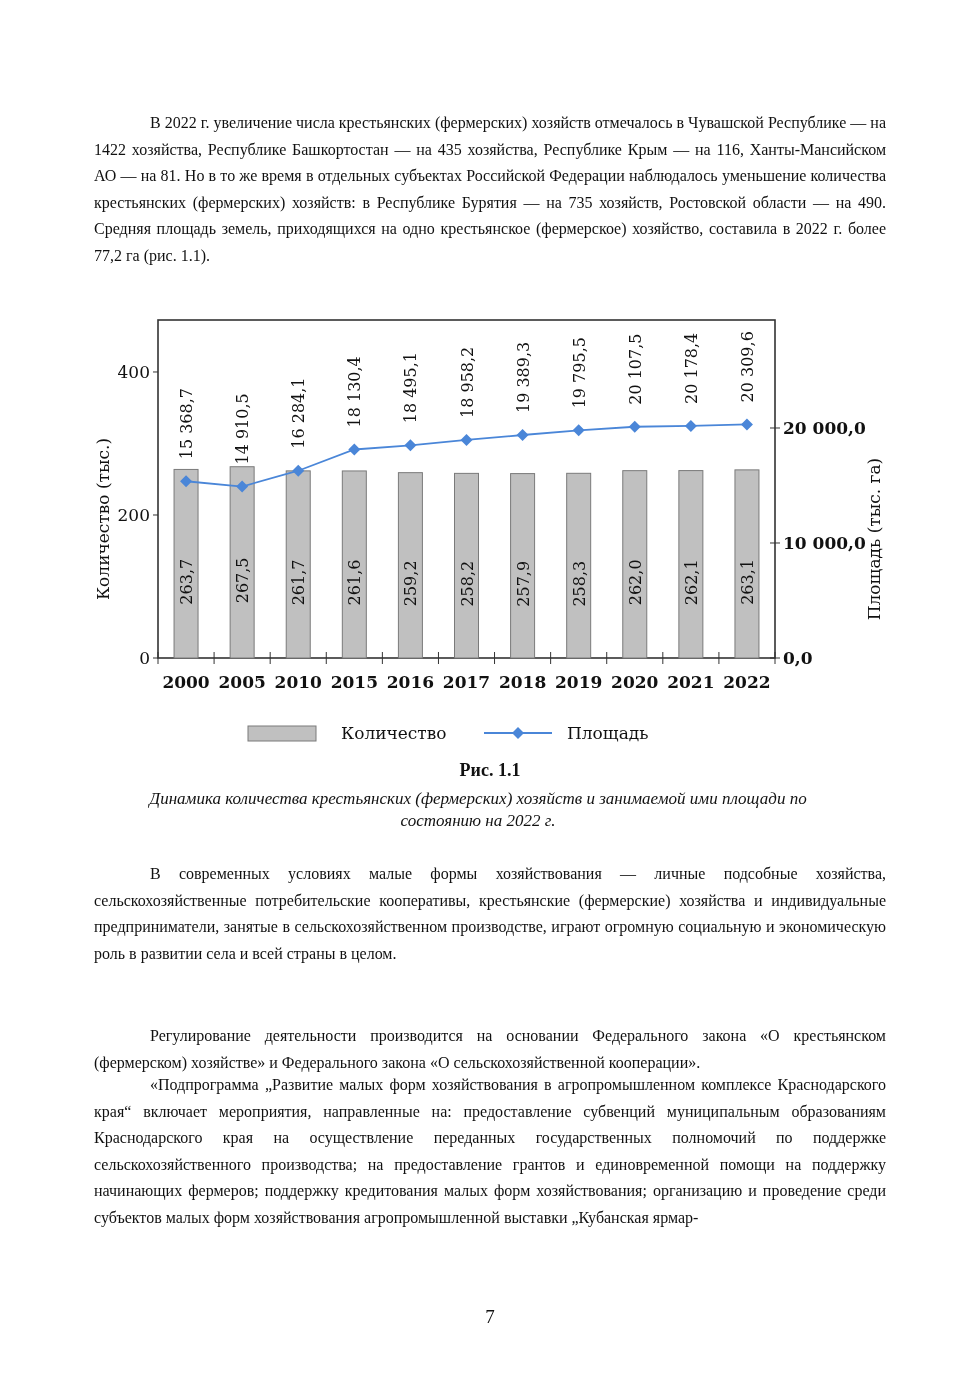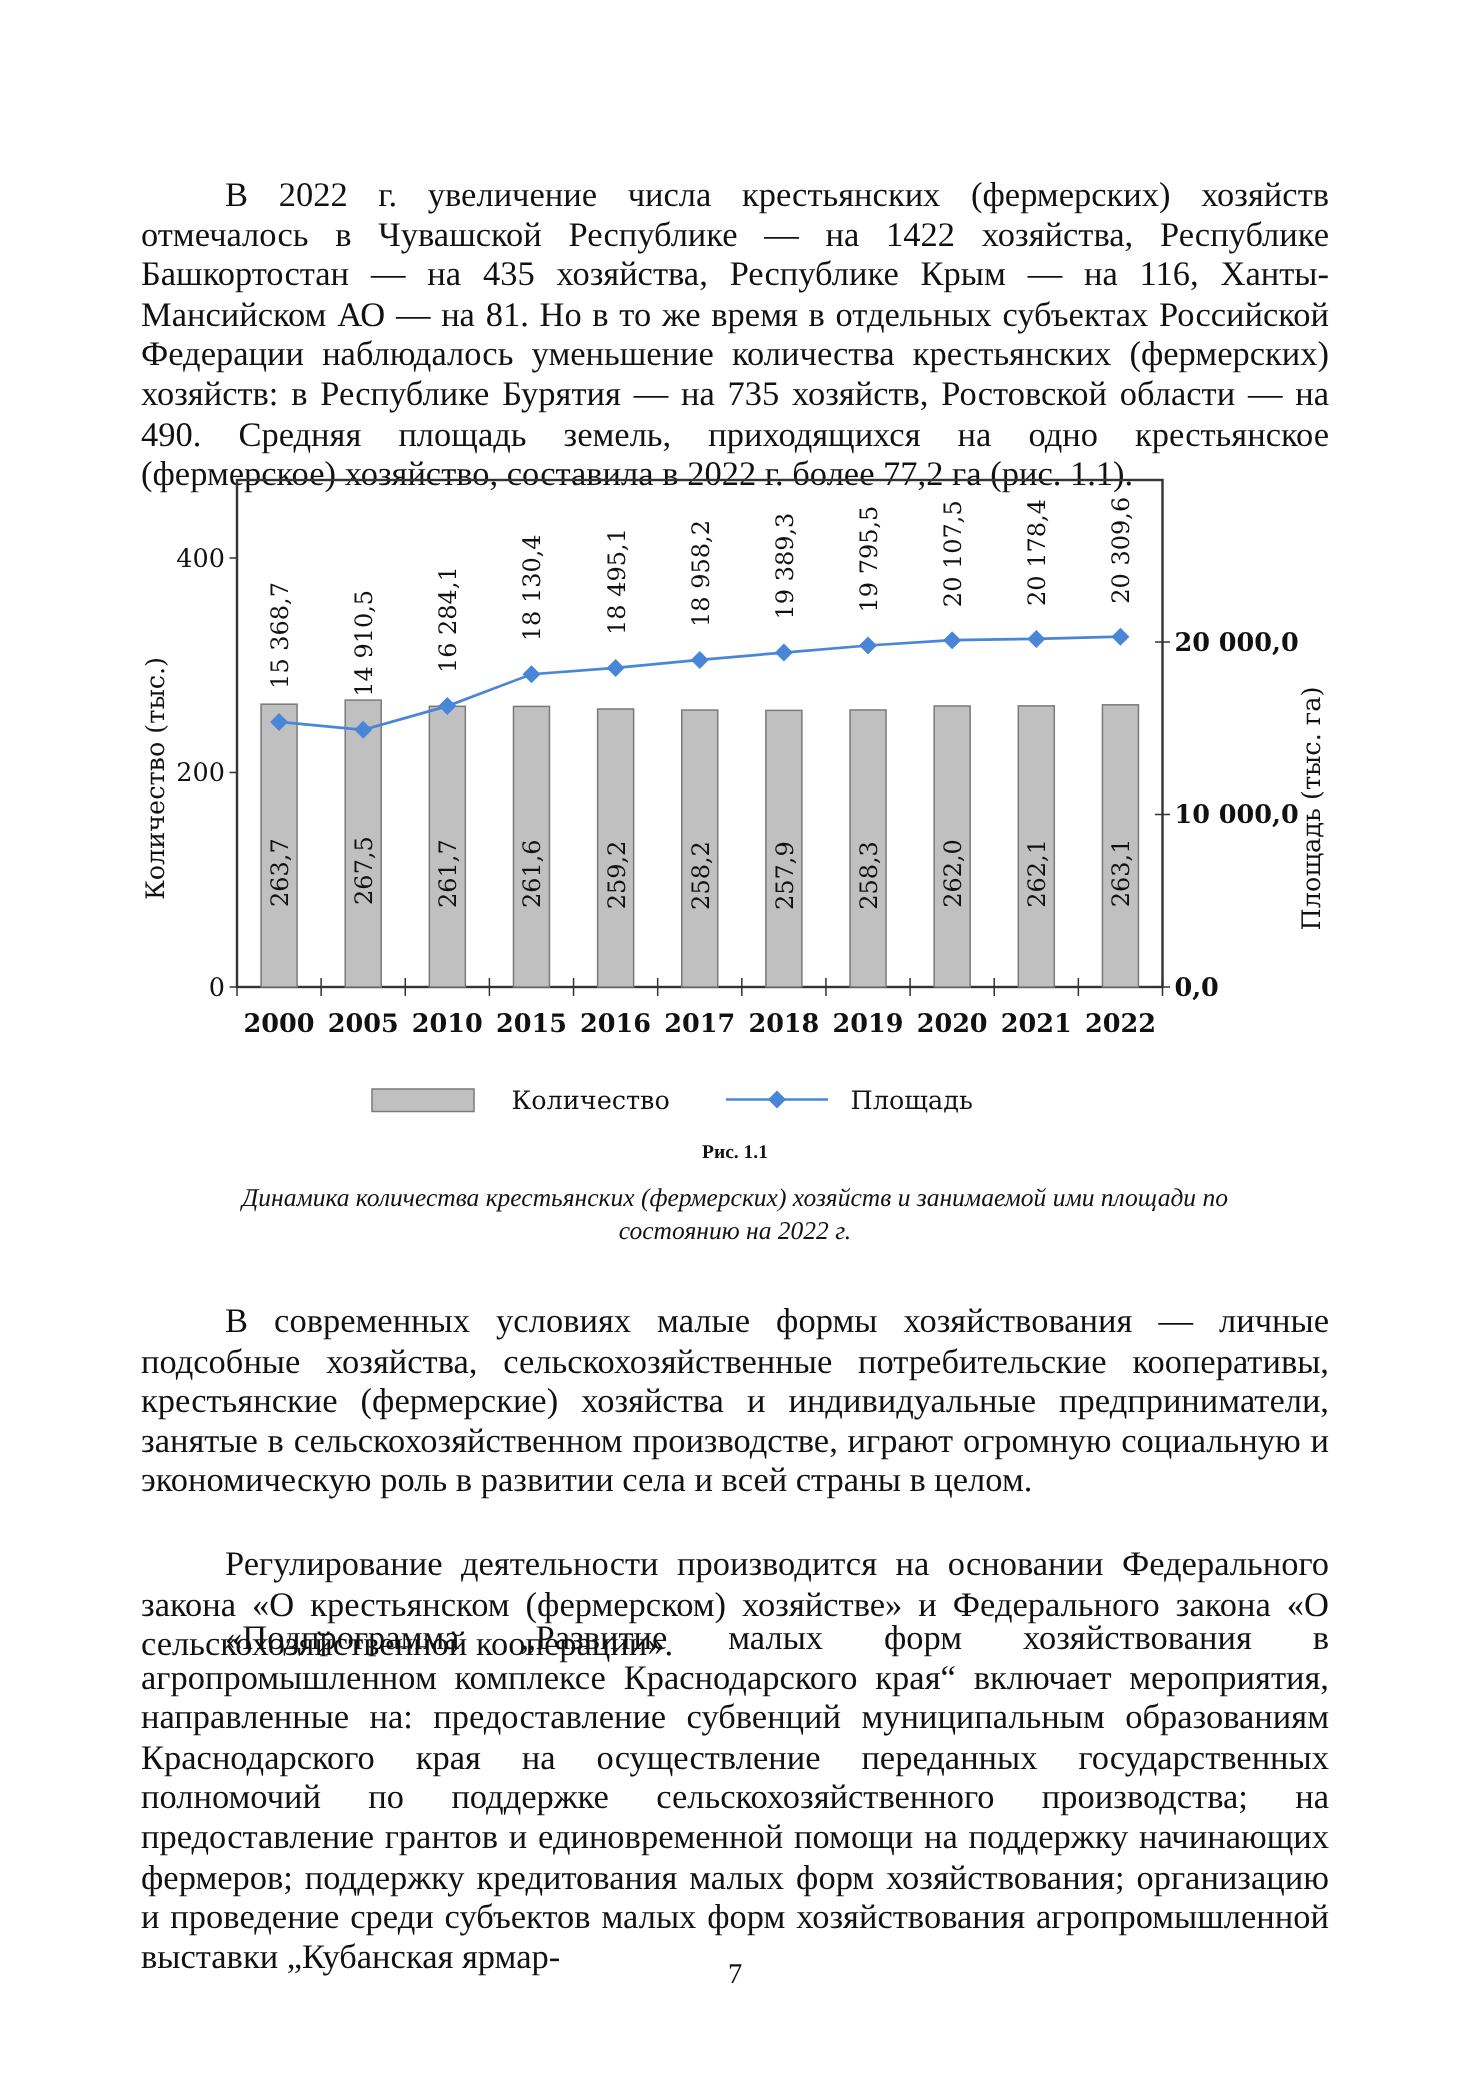--- a/index.html
+++ b/index.html
@@ -1,28 +1,28 @@
 <!DOCTYPE html>
 <html><head>
 <meta charset="utf-8">
 <style>
   html, body { margin: 0; padding: 0; background: #ffffff; }
   body { width: 980px; height: 1386px; position: relative; overflow: hidden;
          font-family: "Liberation Serif", "DejaVu Serif", serif; color: #111; }
-  .para { position: absolute; left: 94px; width: 792px; font-size: 23px; line-height: 26.6px;
+  .para { position: absolute; left: 94px; width: 792px; font-size: 16px; line-height: 26.6px;
           text-align: justify; text-align-last: left; }
   .para .indent { display: inline-block; width: 56px; }
   #p1 { top: 94px; }
   #p2 { top: 845px; }
   #p3 { top: 1007px; }
   #p4 { top: 1056px; font-family: Liberation Serif, serif; }
   #chart { position: absolute; left: 0; top: 0; width: 980px; height: 760px; }
   .caption-title { position: absolute; top: 760px; left: 0; width: 980px; text-align: center;
-                   font-weight: bold; font-size: 13px; }
-  .caption-text { position: absolute; top: 788px; left: 150px; width: 680px; text-align: center;
+                   font-weight: bold; font-size: 18px; }
+  .caption-text { position: absolute; top: 788px; left: 138px; width: 680px; text-align: center;
                   font-style: italic; font-size: 17px; line-height: 22px; }
   .page-num { position: absolute; top: 1306px; left: 0; width: 980px; text-align: center; font-size: 19px; }
   svg text { font-family: "DejaVu Serif", "Liberation Serif", serif; }
 </style>
 </head>
 <body>
 
 <p class="para" id="p1"><span class="indent"></span><span>В 2022 г. увеличение числа крестьянских (фермерских) хозяйств отмечалось в Чувашской Республике — на 1422 хозяйства, Республике Башкортостан — на 435 хозяйства, Республике Крым — на 116, Ханты-Мансийском АО — на 81. Но в то же время в отдельных субъектах Российской Федерации наблюдалось уменьшение количества крестьянских (фермерских) хозяйств: в Республике Бурятия — на 735 хозяйств, Ростовской области — на 490. Средняя площадь земель, приходящихся на одно крестьянское (фермерское) хозяйство, составила в 2022 г. более 77,2 га (рис. 1.1).</span></p>
 
 <svg id="chart" viewBox="0 0 980 760" xmlns="http://www.w3.org/2000/svg">

